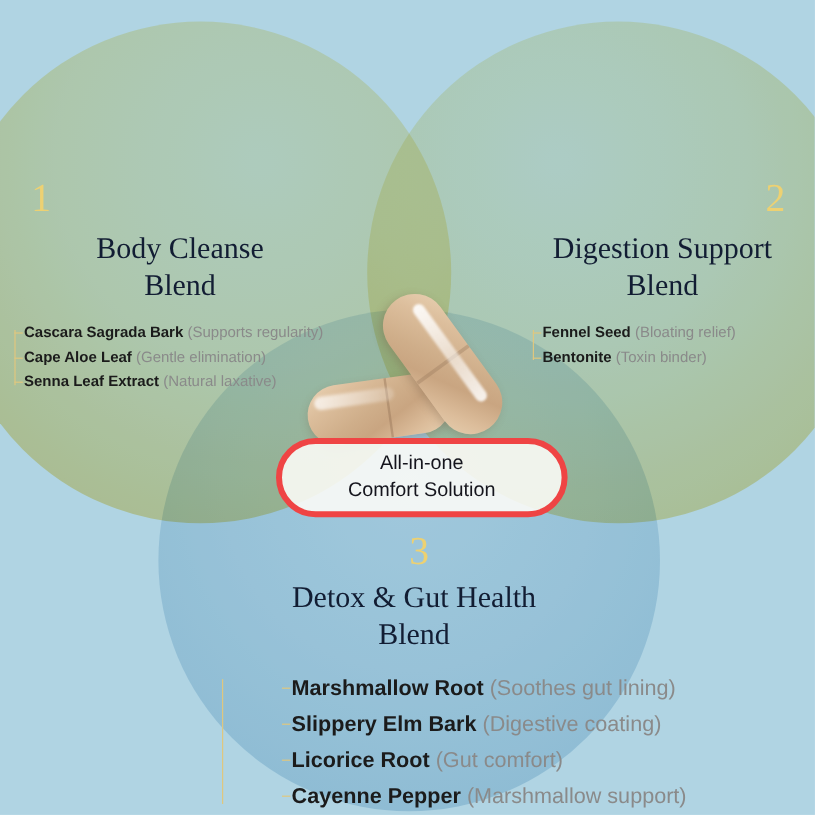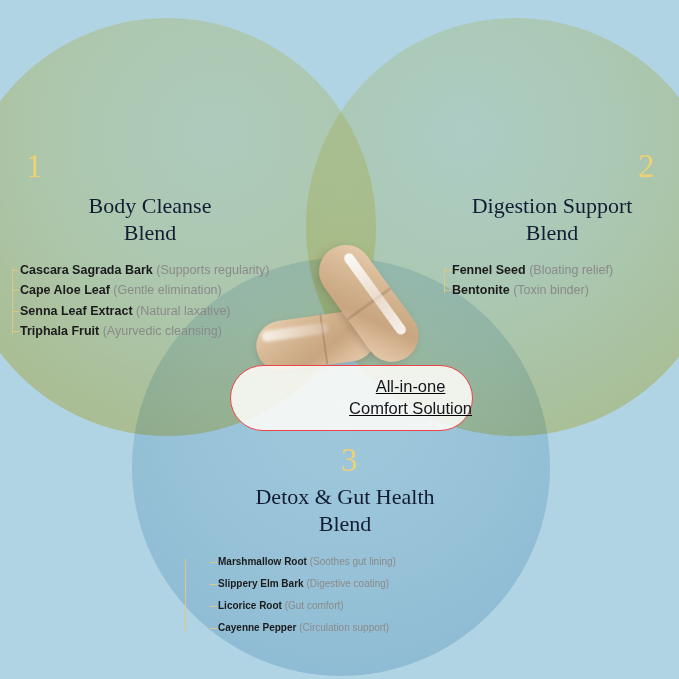--- a/index.html
+++ b/index.html
@@ -84,21 +84,21 @@
   }
   #num-1 { left: 26px;  top: 150px; }
   #num-2 { left: 638px; top: 150px; }
   #num-3 { left: 341px; top: 444px; }
 
   
   .blend { position: absolute; }
 
   .blend-heading {
     font-family: "Liberation Serif", serif;
-    font-size: 22px;
+    font-size: 25px;
     line-height: 1.22;
     color: #121d33;
     text-align: center;
     white-space: pre-line;
   }
 
   .ing-list {
     position: relative;
     margin-top: 13px;
     padding-left: 1px;
@@ -146,21 +146,21 @@
   #blend-1 .blend-heading { width: 276px; }
 
   
   #blend-2 { left: 444px; top: 193px; width: 230px; }
   #blend-2 .blend-heading { width: 216px; }
 
   
   #blend-3 { left: 185px; top: 484px; width: 320px; }
   #blend-3 .blend-heading { width: 320px; }
   #blend-3 .ing-list { padding-left: 26px; }
-  #blend-3 .ing-item { padding-top: 6px; padding-bottom: 6px; font-size: 10px; }
+  #blend-3 .ing-item { padding-top: 6px; padding-bottom: 6px; font-size: 18px; margin-left: 25px; }
 
   
   #capsules {
     position: absolute;
     left: 252px;
     top: 262px;
     width: 170px;
     height: 115px;
   }
 
@@ -235,27 +235,26 @@
     background: rgba(150,118,88,0.35);
   }
 
   
   #center-badge {
     position: absolute;
     left: 230px;
     top: 365px;
     width: 243px;
     height: 66px;
-    border: 1px solid #ef4444;
+    border: 5px solid #ef4444;
     border-radius: 999px;
     background: rgba(253, 252, 247, 0.88);
     display: flex;
     align-items: center;
-    justify-content: flex-end;
-    text-decoration: underline;
+    justify-content: center;
   }
 
   #center-badge-text {
     font-size: 16.5px;
     line-height: 1.32;
     color: #15151d;
     text-align: center;
     white-space: pre-line;
   }
 </style>
@@ -284,24 +283,20 @@
         <span class="ing-desc">(Supports regularity)</span>
       </div>
       <div class="ing-item">
         <span class="ing-name">Cape Aloe Leaf</span>
         <span class="ing-desc">(Gentle elimination)</span>
       </div>
       <div class="ing-item">
         <span class="ing-name">Senna Leaf Extract</span>
         <span class="ing-desc">(Natural laxative)</span>
       </div>
-      <div class="ing-item">
-        <span class="ing-name">Triphala Fruit</span>
-        <span class="ing-desc">(Ayurvedic cleansing)</span>
-      </div>
     </div>
   </div>
 
   <div class="blend" id="blend-2">
     <div class="blend-heading">Digestion Support
 Blend</div>
     <div class="ing-list">
       <div class="ing-item">
         <span class="ing-name">Fennel Seed</span>
         <span class="ing-desc">(Bloating relief)</span>
@@ -324,21 +319,21 @@
       <div class="ing-item">
         <span class="ing-name">Slippery Elm Bark</span>
         <span class="ing-desc">(Digestive coating)</span>
       </div>
       <div class="ing-item">
         <span class="ing-name">Licorice Root</span>
         <span class="ing-desc">(Gut comfort)</span>
       </div>
       <div class="ing-item">
         <span class="ing-name">Cayenne Pepper</span>
-        <span class="ing-desc">(Circulation support)</span>
+        <span class="ing-desc">(Marshmallow support)</span>
       </div>
     </div>
   </div>
 
   <div id="capsules">
     <div class="capsule" id="capsule-back">
       <span class="seam"></span>
     </div>
     <div class="capsule" id="capsule-front">
       <span class="seam"></span>

